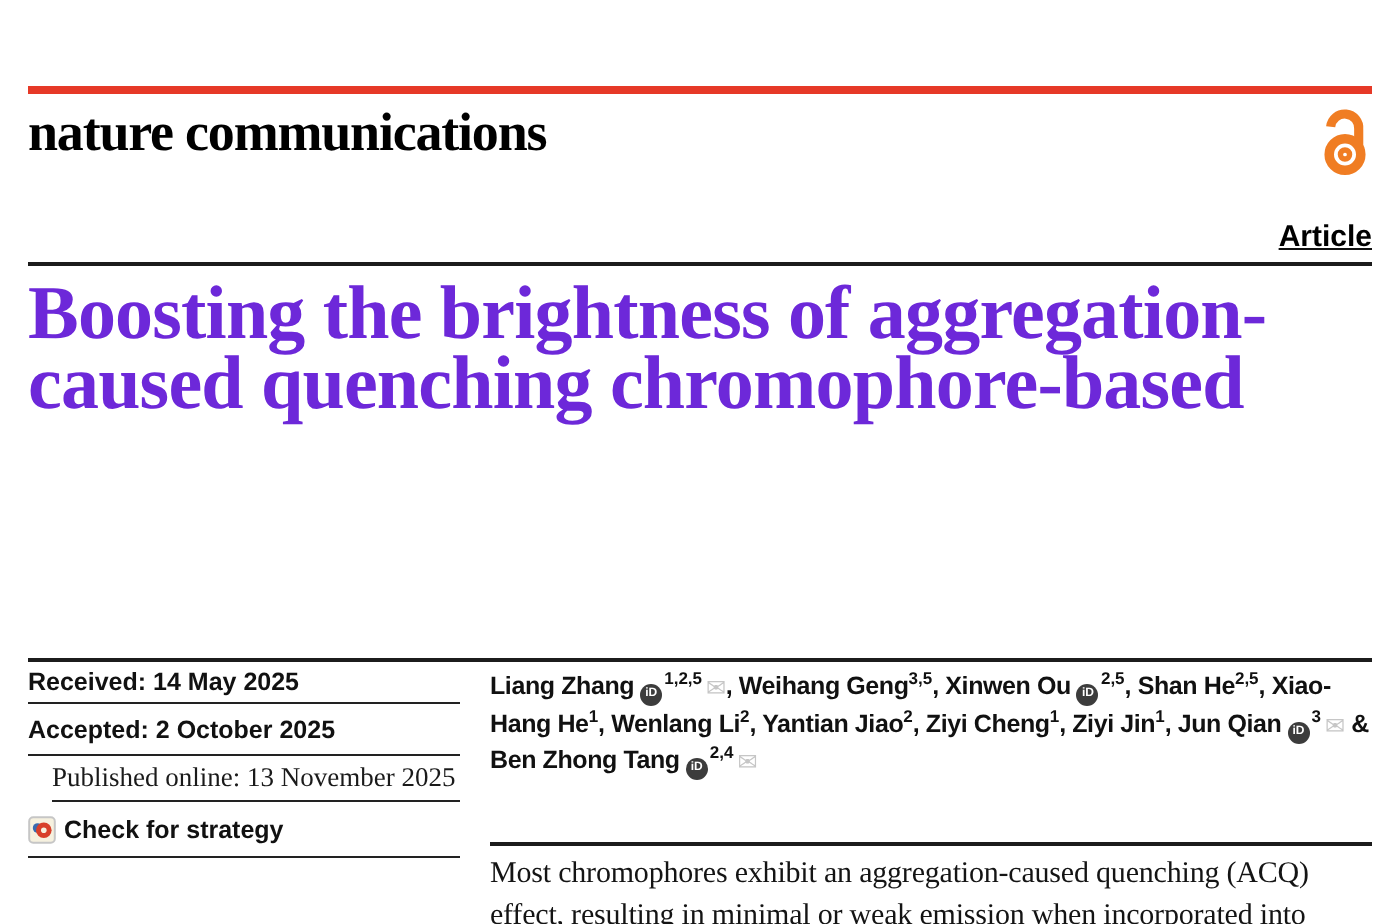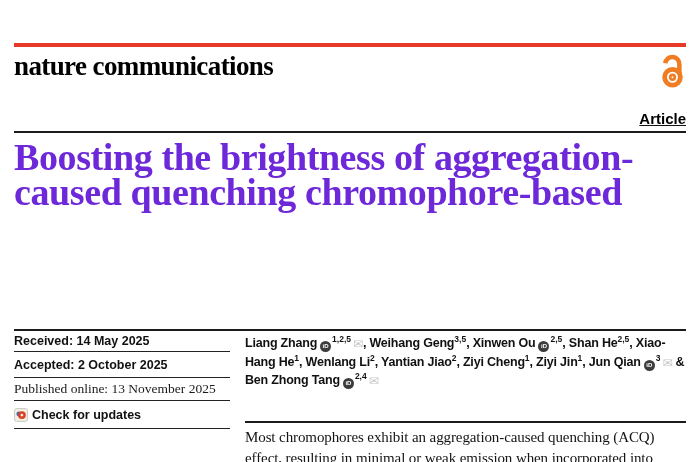--- a/index.html
+++ b/index.html
@@ -16,21 +16,21 @@
   .dark-rule{position:absolute;left:14px;right:14px;height:2px;background:#1c1c1c;}
   .rule-article{top:131px;}
   .rule-columns{top:329px;}
   .title{position:absolute;left:14px;right:14px;top:140px;font-family:"Liberation Serif",serif;
         font-weight:bold;font-size:38px;line-height:35px;letter-spacing:-0.4px;color:#6d28d9;}
   .columns{position:absolute;left:14px;right:14px;top:331px;display:flex;}
   .left-col{width:216px;flex:0 0 216px;}
   .lrow{display:flex;align-items:center;border-bottom:1.5px solid #222;}
   .lrow-received{height:20px;}
   .lrow-accepted{height:25px;}
-  .lrow-published{height:22px;}
+  .lrow-published{height:22px;margin-left:12px;}
   .lrow-check{height:27px;}
   .lrow-label{font-size:12.5px;font-weight:bold;color:#111;}
   .lrow-label-serif{font-family:"Liberation Serif",serif;font-weight:normal;font-size:13.5px;color:#1a1a1a;}
   .check-badge{display:flex;align-items:center;gap:4px;cursor:pointer;}
   .right-col{flex:1;padding-left:15px;}
   .authors{padding-top:4px;font-size:12.5px;font-weight:bold;line-height:17.5px;letter-spacing:-0.2px;
         color:#111;min-height:70px;}
   .author-sup{font-size:8.5px;position:relative;top:-5px;letter-spacing:0;}
   .orcid-icon{display:inline-flex;align-items:center;justify-content:center;width:11px;height:11px;
         border-radius:50%;background:#3c3c3c;color:#fff;font-size:6px;font-weight:bold;
@@ -87,21 +87,21 @@
       <div class="lrow lrow-check">
         <span class="check-badge">
           <span style="display:inline-flex;">
             <svg width="14" height="14" viewBox="0 0 14 14">
               <rect x="0.6" y="0.6" width="12.8" height="12.8" rx="2" fill="#f6f1df" stroke="#c6c6c6" stroke-width="1"></rect>
               <circle cx="4.8" cy="6" r="2.4" fill="#3a6bb0"></circle>
               <circle cx="7.9" cy="7.1" r="3.9" fill="#d8402a"></circle>
               <circle cx="7.9" cy="7.1" r="1.4" fill="#f6f1df"></circle>
             </svg>
           </span>
-          <span class="lrow-label">Check for updates</span>
+          <span class="lrow-label">Check for strategy</span>
         </span>
       </div>
     </div>
 
     <div class="right-col">
       <div class="authors"><span>Liang Zhang</span><span class="orcid-icon">iD</span><span class="author-sup">1,2,5</span><span class="mail-icon">✉</span><span>, </span><span>Weihang Geng</span><span class="author-sup">3,5</span><span>, </span><span>Xinwen Ou</span><span class="orcid-icon">iD</span><span class="author-sup">2,5</span><span>, </span><span>Shan He</span><span class="author-sup">2,5</span><span>, </span><span>Xiao-Hang He</span><span class="author-sup">1</span><span>, </span><span>Wenlang Li</span><span class="author-sup">2</span><span>, </span><span>Yantian Jiao</span><span class="author-sup">2</span><span>, </span><span>Ziyi Cheng</span><span class="author-sup">1</span><span>, </span><span>Ziyi Jin</span><span class="author-sup">1</span><span>, </span><span>Jun Qian</span><span class="orcid-icon">iD</span><span class="author-sup">3</span><span class="mail-icon">✉</span><span> &amp; </span><span>Ben Zhong Tang</span><span class="orcid-icon">iD</span><span class="author-sup">2,4</span><span class="mail-icon">✉</span></div>
       <div class="abstract-rule"></div>
       <div class="abstract">Most chromophores exhibit an aggregation-caused quenching (ACQ) effect, resulting in minimal or weak emission when incorporated into covalent organic frameworks (COFs). Consequently, the development of luminescent</div>
     </div>
 

